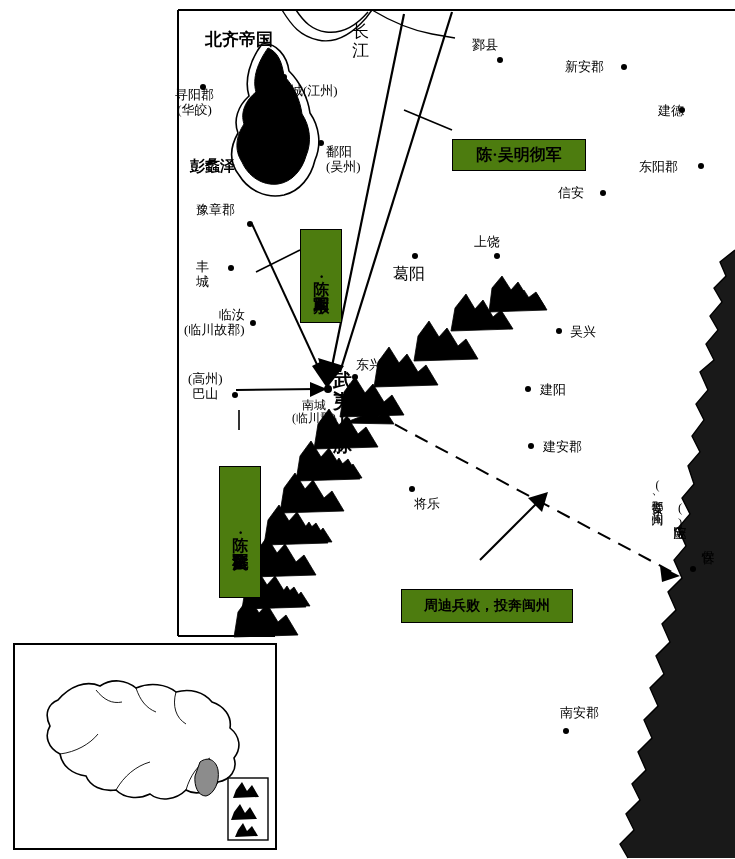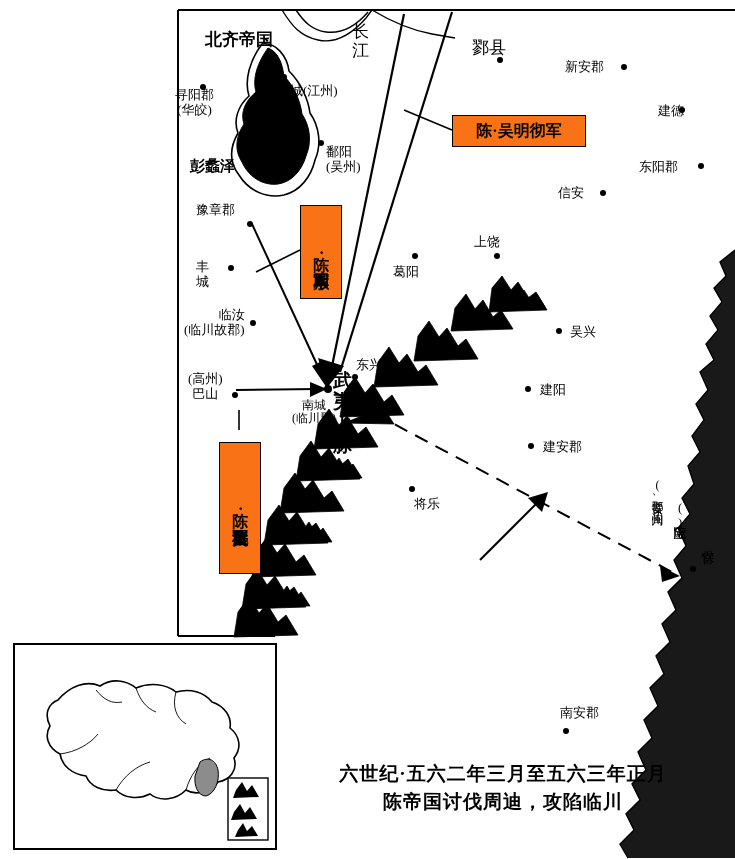--- a/index.html
+++ b/index.html
@@ -1,23 +1,23 @@
 <!DOCTYPE html>
 <html><head>
 <meta charset="utf-8">
 <style>
   html,body{margin:0;padding:0;background:#ffffff;}
   body{width:735px;height:859px;position:relative;overflow:hidden;
        font-family:"Liberation Serif","DejaVu Serif",serif;color:#000;}
   #map-root{position:absolute;left:0;top:0;width:735px;height:754px;}
   .lbl{position:absolute;line-height:1.12;white-space:pre;}
   .v{writing-mode:vertical-rl;text-orientation:upright;}
-  .box{position:absolute;border:1.6px solid #000;background:#f97316;
+  .box{position:absolute;border:1.6px solid #000;background:#4d7c0f;
        display:flex;align-items:center;justify-content:center;text-align:right;
-       line-height:1.15;}
+       line-height:1.15;margin-top:24px;}
   .bold{font-weight:bold;}
   .sml{font-size:11px;}
   .dot{position:absolute;width:6px;height:6px;background:#000;border-radius:50%;}
   svg{position:absolute;left:0;top:0;}
   .capbox{position:absolute;}
   .cap{font-weight:bold;font-size:19px;letter-spacing:1px;text-align:center;line-height:1.45;}
 </style>
 </head>
 <body>
 
@@ -168,39 +168,39 @@
 巴山</div>
   <div class="dot" style="left:232px;top:392px;"></div>
 
   <div class="lbl sml" style="left:292px;top:399px;font-size:12px;text-align:center;">南城
 (临川郡)</div>
   <div class="dot" style="left:324px;top:385px;width:8px;height:8px;"></div>
 
   <div class="lbl" style="left:356px;top:358px;font-size:13px;">东兴</div>
   <div class="dot" style="left:352px;top:374px;"></div>
 
-  <div class="lbl" style="left:393px;top:265px;font-size:13px;">葛阳</div>
+  <div class="lbl" style="left:393px;top:265px;font-size:16px;">葛阳</div>
   <div class="dot" style="left:412px;top:253px;"></div>
 
   <div class="lbl" style="left:474px;top:235px;font-size:13px;">上饶</div>
   <div class="dot" style="left:494px;top:253px;"></div>
 
   <div class="lbl" style="left:570px;top:325px;font-size:13px;">吴兴</div>
   <div class="dot" style="left:556px;top:328px;"></div>
 
   <div class="lbl" style="left:540px;top:383px;font-size:13px;">建阳</div>
   <div class="dot" style="left:525px;top:386px;"></div>
 
   <div class="lbl" style="left:543px;top:440px;font-size:13px;">建安郡</div>
   <div class="dot" style="left:528px;top:443px;"></div>
 
   <div class="lbl" style="left:414px;top:497px;font-size:13px;">将乐</div>
   <div class="dot" style="left:409px;top:486px;"></div>
 
-  <div class="lbl" style="left:472px;top:38px;font-size:17px;">鄝县</div>
+  <div class="lbl" style="left:472px;top:38px;font-size:13px;">鄝县</div>
   <div class="dot" style="left:497px;top:57px;"></div>
 
   <div class="lbl" style="left:565px;top:60px;font-size:13px;">新安郡</div>
   <div class="dot" style="left:621px;top:64px;"></div>
 
   <div class="lbl" style="left:634px;top:104px;font-size:13px;margin-left:24px;">建德</div>
   <div class="dot" style="left:679px;top:107px;"></div>
 
   <div class="lbl" style="left:639px;top:160px;font-size:13px;">东阳郡</div>
   <div class="dot" style="left:698px;top:163px;"></div>
@@ -221,19 +221,18 @@
   </div>
 
   <div class="box bold" style="left:300px;top:205px;width:40px;height:92px;font-size:16px;">
     <span class="v">陈·周敷军</span>
   </div>
 
   <div class="box bold" style="left:219px;top:442px;width:40px;height:130px;font-size:16px;">
     <span class="v">陈·黄法氍军</span>
   </div>
 
-
-  <div class="capbox" style="left:288px;top:760px;width:430px;">
-    <div class="cap">六世纪·五六二年三月至五六三年正月</div>
-    <div class="cap">陈帝国讨伐周迪，攻陷临川</div>
-  </div>
+  <div class="box bold" style="left:401px;top:565px;width:170px;height:32px;font-size:14px;">
+    <span>周迪兵败，投奔闽州</span>
+  </div>
+
 
 </div>
 
 </body></html>

